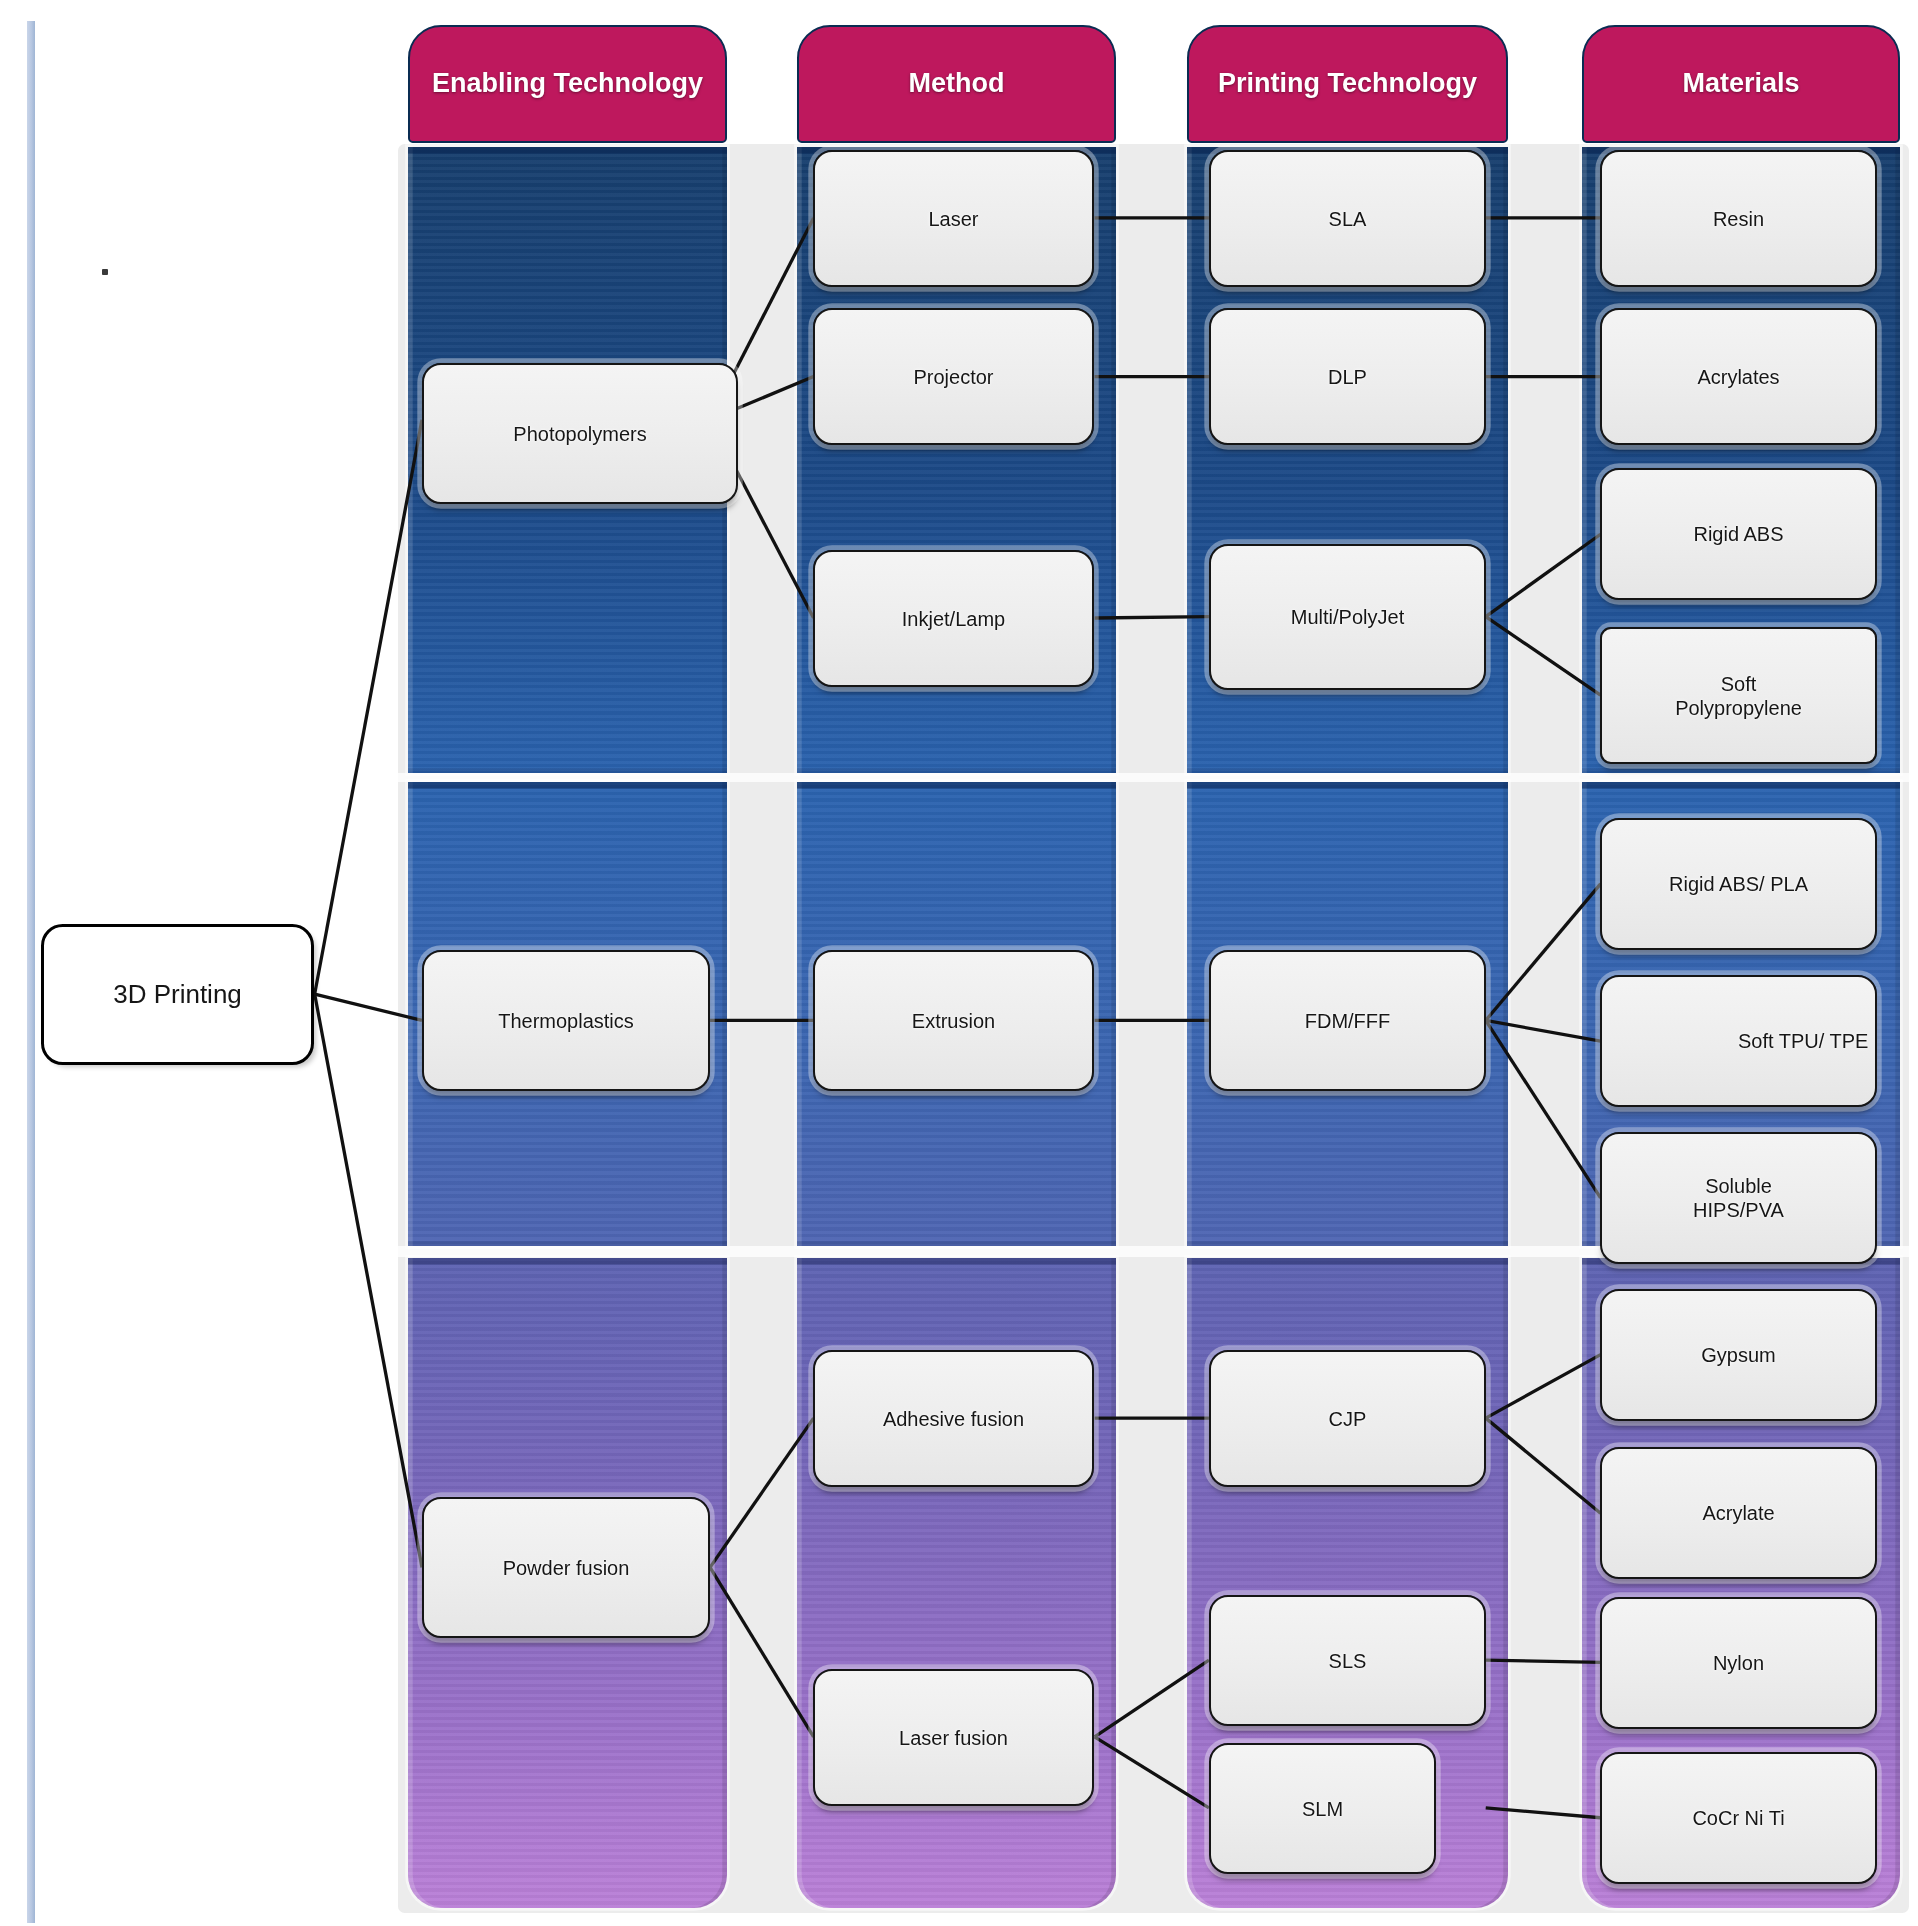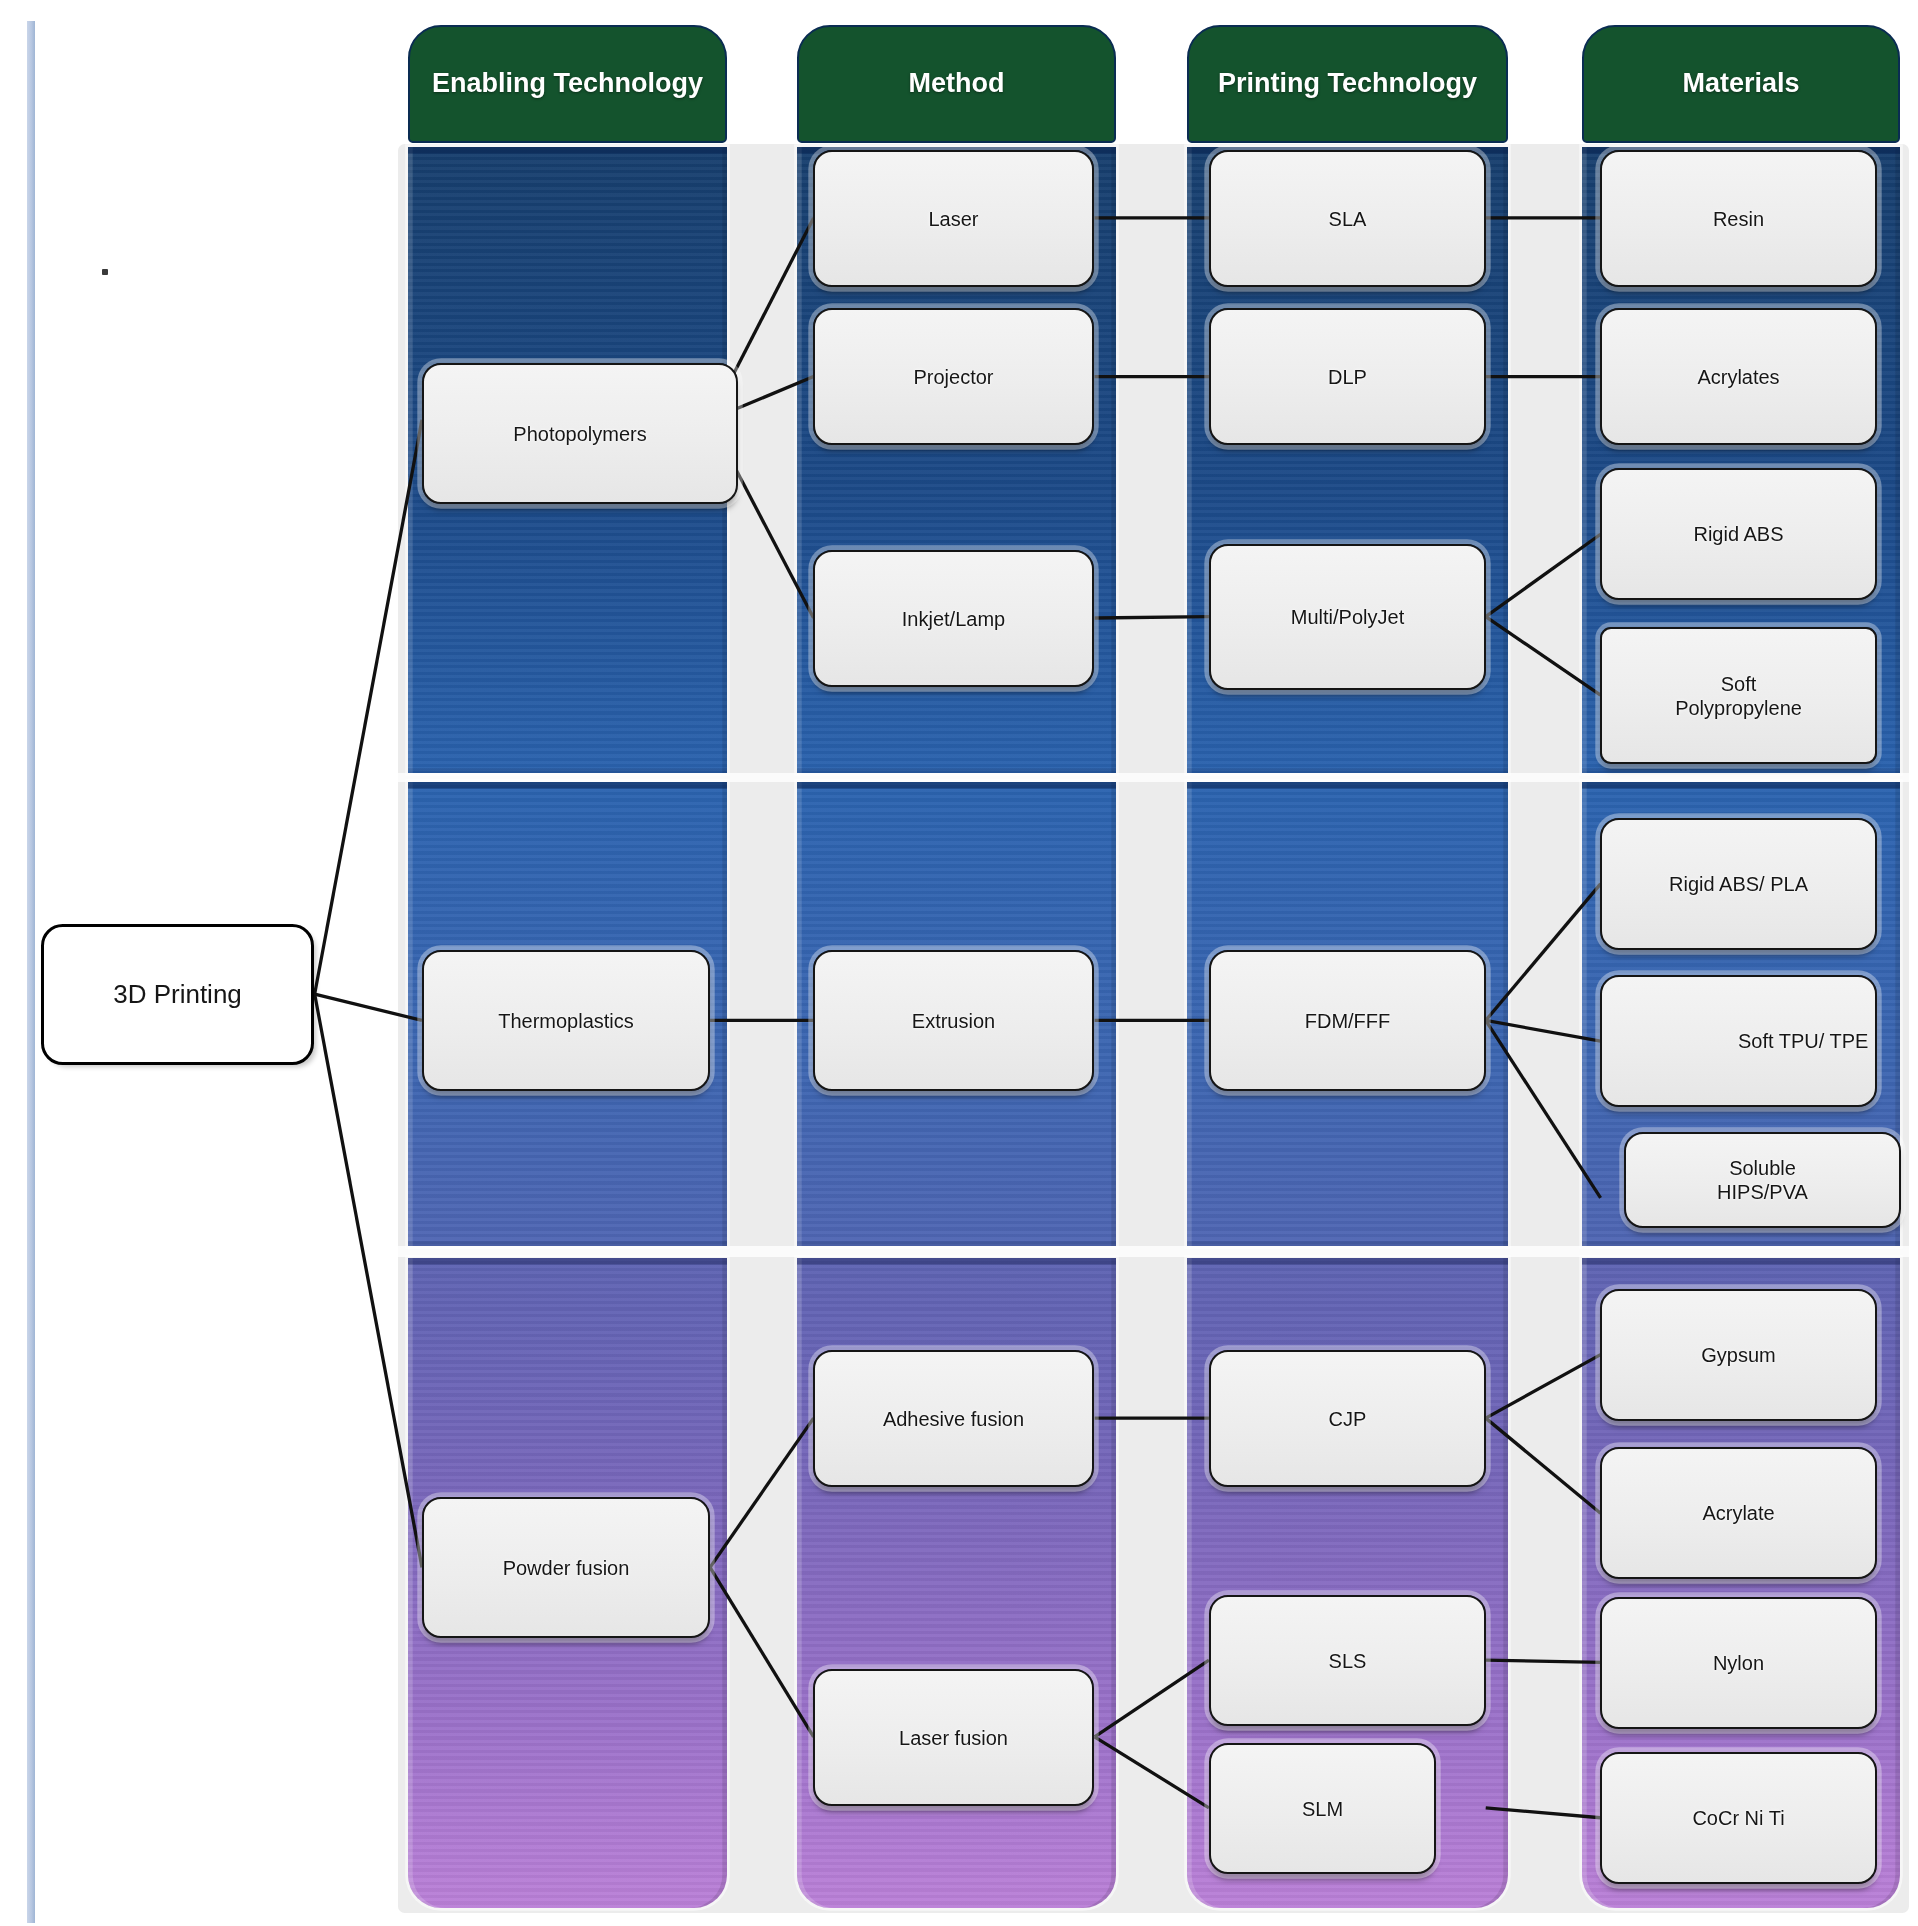--- a/index.html
+++ b/index.html
@@ -42,21 +42,21 @@
   .col-band.sec-c{background:
       repeating-linear-gradient(180deg,rgba(255,255,255,0.035) 0 3.3px,rgba(0,0,0,0.035) 3.3px 6.6px),
       linear-gradient(180deg,#5d63b2 0%,#7867bb 35%,#9a71c9 70%,#bb80d8 100%);
       border-radius:0 0 33px 33px;
       box-shadow:0 0 0 2.8px rgba(255,255,255,0.55),
                  inset 0 6.6px 0 rgba(28,38,92,0.45),
                  inset 4.7px 0 0 rgba(255,255,255,0.18),
                  inset -4.7px 0 0 rgba(0,0,0,0.10);}
   .col-header{
     position:absolute;top:24.5px;height:118px;
-    background:#14532d;
+    background:#be185d;
     border:2.4px solid #0a2c52;
     border-radius:33px 33px 4.7px 4.7px;
     box-sizing:border-box;
     display:flex;align-items:center;justify-content:center;text-align:center;
     color:#ffffff;font-size:27px;font-weight:700;line-height:1.18;
     padding:0 14px;
     text-shadow:0 1.4px 2.8px rgba(0,0,0,0.45);
   }
   #edge-layer{position:absolute;left:0;top:0;z-index:3;}
   .node{
@@ -215,21 +215,21 @@
   <div class="node" style="left:1600px;top:627px;width:277px;height:137px;border-radius:11px;">
       <span>Soft
 Polypropylene</span>
     </div>
   <div class="node" style="left:1600px;top:818px;width:277px;height:132px;">
       <span>Rigid ABS/ PLA</span>
     </div>
   <div class="node" style="left:1600px;top:975px;width:277px;height:132px;justify-content:flex-end;">
       <span>Soft TPU/ TPE</span>
     </div>
-  <div class="node" style="left:1600px;top:1132px;width:277px;height:96px;margin-left:24px;">
+  <div class="node" style="left:1600px;top:1132px;width:277px;height:132px;">
       <span>Soluble
 HIPS/PVA</span>
     </div>
   <div class="node" style="left:1600px;top:1289px;width:277px;height:132px;">
       <span>Gypsum</span>
     </div>
   <div class="node" style="left:1600px;top:1447px;width:277px;height:132px;">
       <span>Acrylate</span>
     </div>
   <div class="node" style="left:1600px;top:1597px;width:277px;height:132px;">

